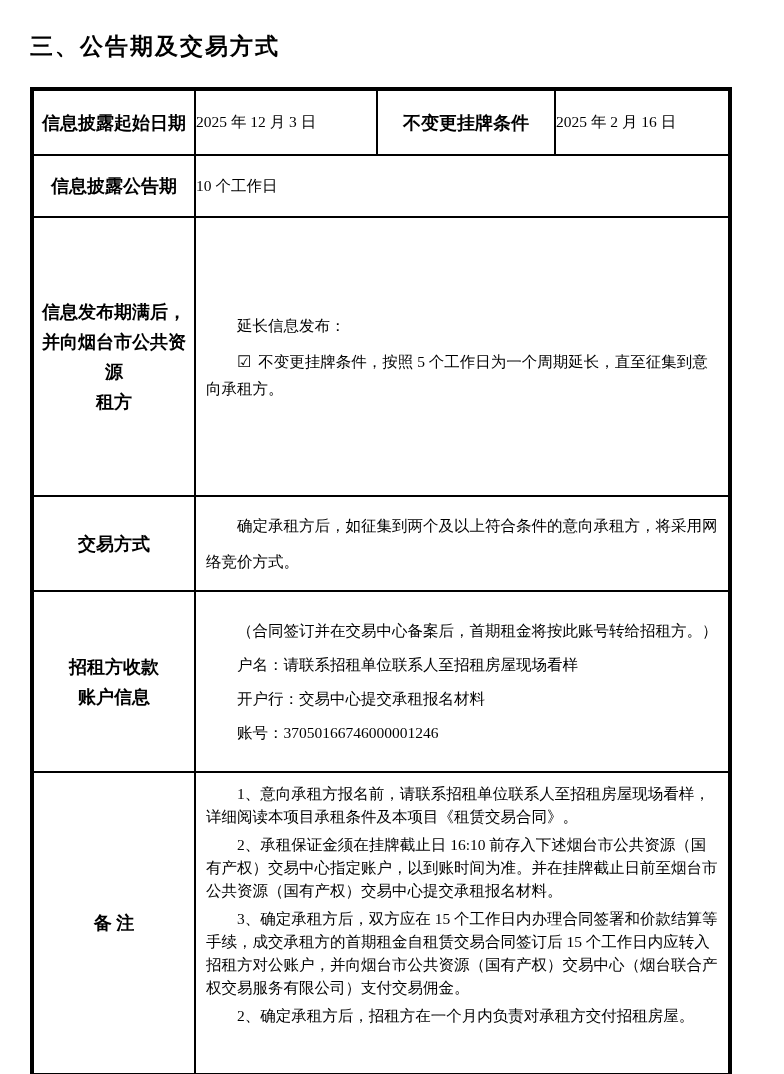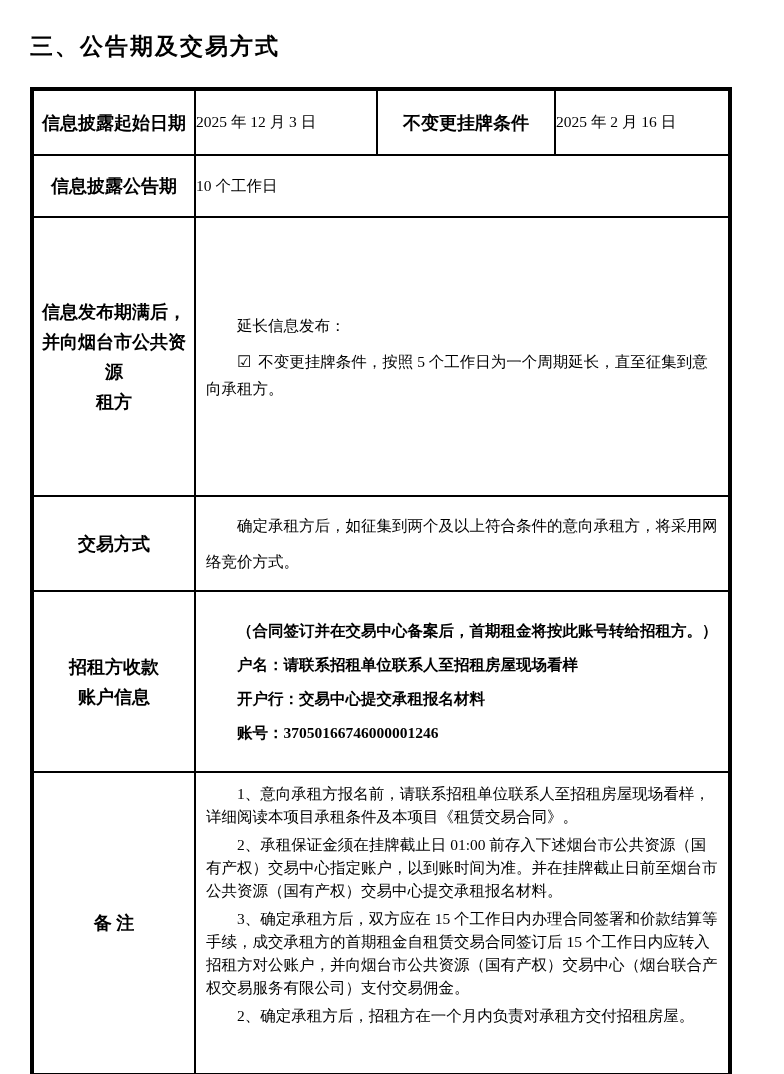--- a/index.html
+++ b/index.html
@@ -63,21 +63,21 @@
   .r3 p + p { margin-top: 9px; font-family: Liberation Serif, serif; }
   .checkbox-glyph {
     font-size: 16px;
     margin-right: 7px;
     display: inline-block;
     text-indent: 0;
   }
   
   .r4 p { line-height: 36px; }
   
-  .r5 p { line-height: 23px; font-weight: bold; }
+  .r5 p { line-height: 23px; }
   .r5 p + p { margin-top: 11px; }
   
   .r6 {
     vertical-align: top;
     padding-top: 9px;
     padding-bottom: 20px;
   }
   .r6 p { line-height: 23px; }
   .r6 p + p { margin-top: 5px; }
 </style>
@@ -136,19 +136,19 @@
       <p>户名：请联系招租单位联系人至招租房屋现场看样</p>
       <p>开户行：交易中心提交承租报名材料</p>
       <p>账号：37050166746000001246</p>
     </td>
   </tr>
 
   <tr>
     <td class="label-cell" style="height:300px">备 注</td>
     <td class="content-cell r6" colspan="3">
       <p>1、意向承租方报名前，请联系招租单位联系人至招租房屋现场看样，详细阅读本项目承租条件及本项目《租赁交易合同》。</p>
-      <p>2、承租保证金须在挂牌截止日 01:00 前存入下述烟台市公共资源（国有产权）交易中心指定账户，以到账时间为准。并在挂牌截止日前至烟台市公共资源（国有产权）交易中心提交承租报名材料。</p>
+      <p>2、承租保证金须在挂牌截止日 16:10 前存入下述烟台市公共资源（国有产权）交易中心指定账户，以到账时间为准。并在挂牌截止日前至烟台市公共资源（国有产权）交易中心提交承租报名材料。</p>
       <p>3、确定承租方后，双方应在 15 个工作日内办理合同签署和价款结算等手续，成交承租方的首期租金自租赁交易合同签订后 15 个工作日内应转入招租方对公账户，并向烟台市公共资源（国有产权）交易中心（烟台联合产权交易服务有限公司）支付交易佣金。</p>
       <p>2、确定承租方后，招租方在一个月内负责对承租方交付招租房屋。</p>
     </td>
   </tr>
 </tbody>
   </table>
 
 </body></html>

